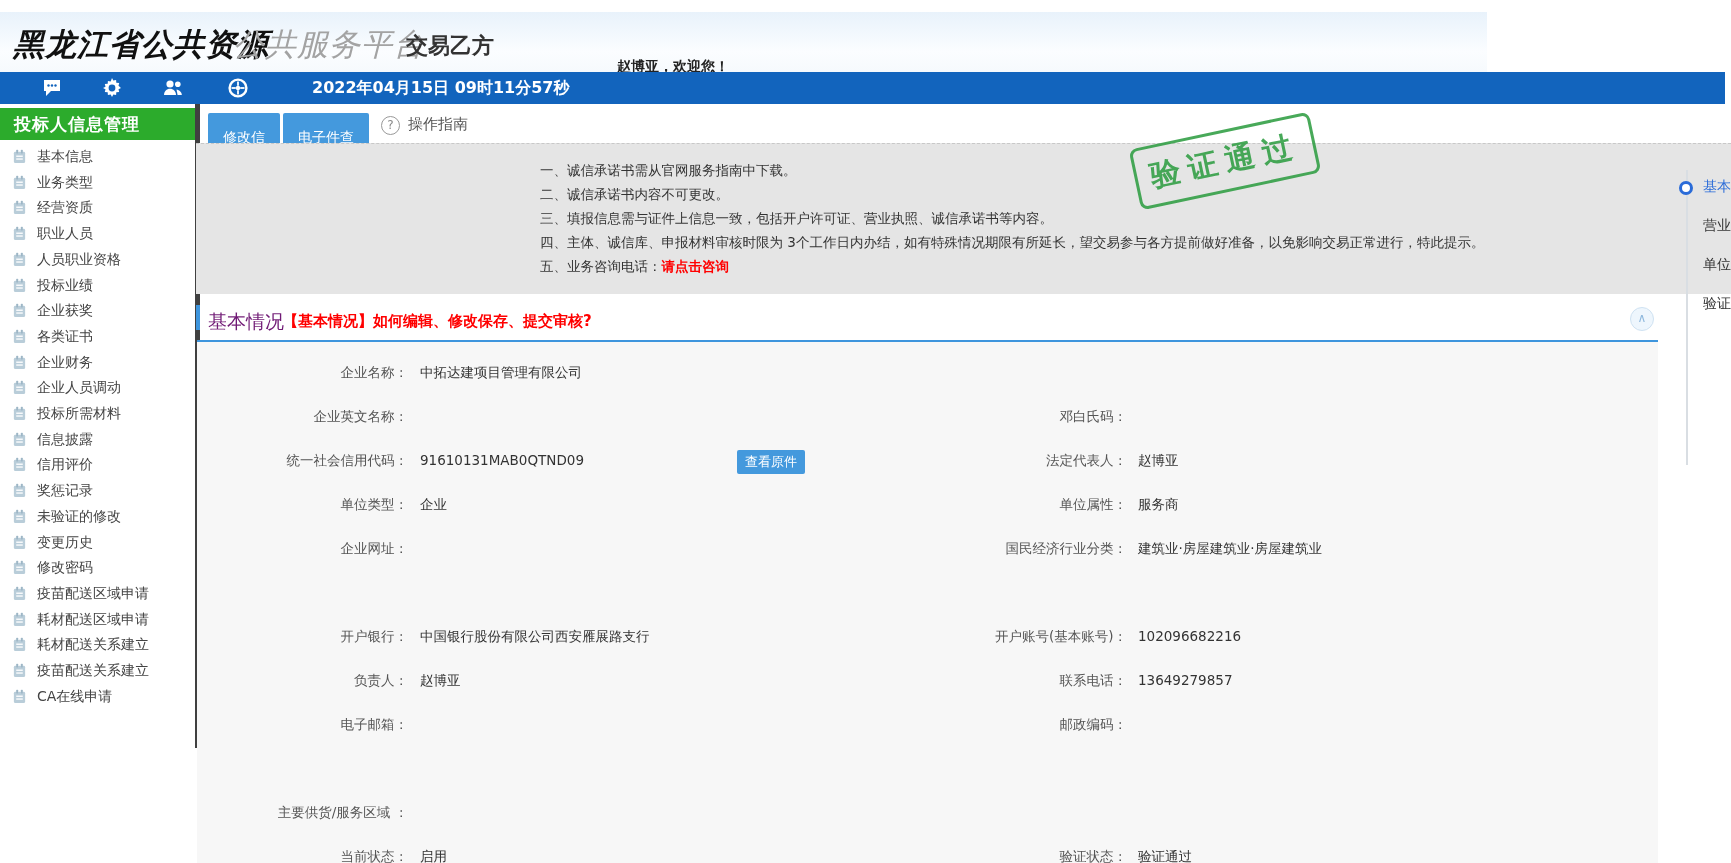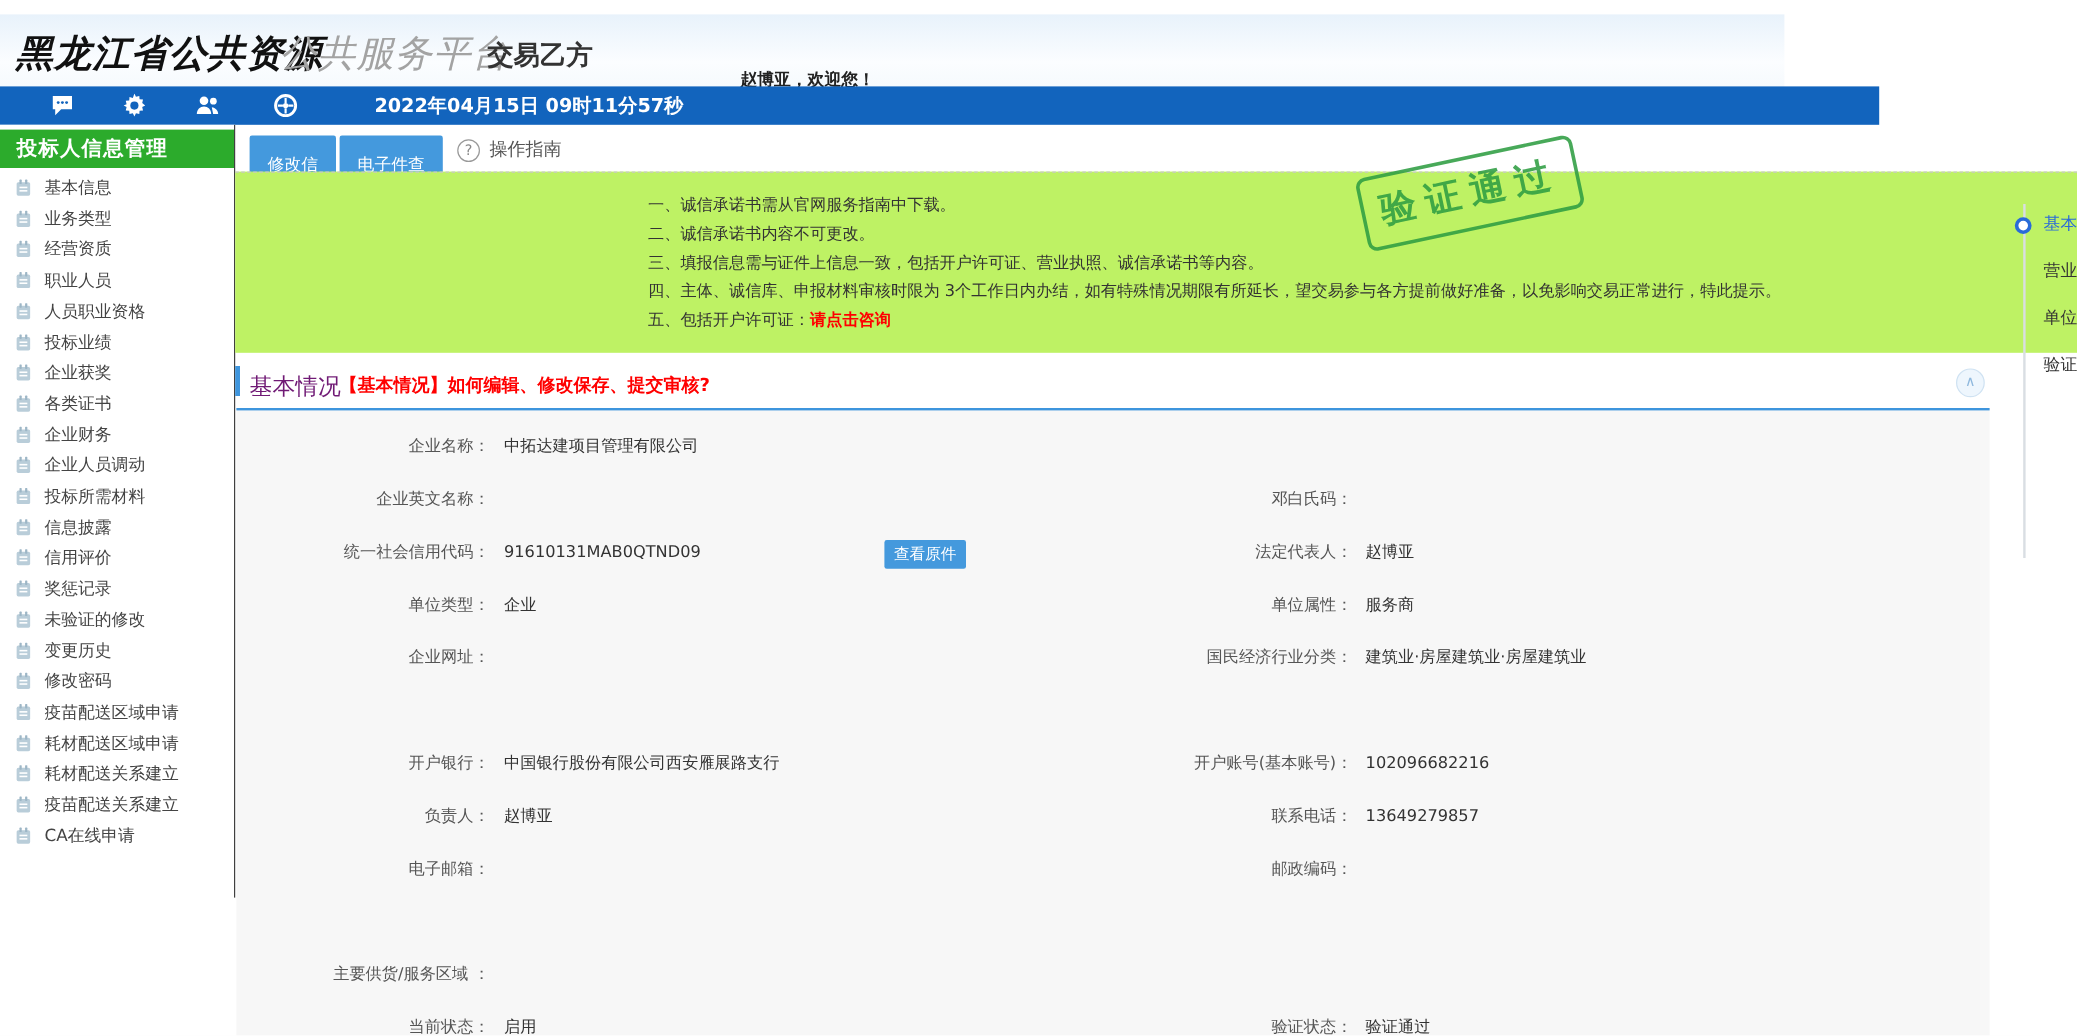--- a/index.html
+++ b/index.html
@@ -8,45 +8,45 @@
   
   .top-header{position:absolute;left:0;top:0;width:1487px;height:72px;
     background:linear-gradient(180deg,#e8f2fb 0%,#fbfdff 55%,#f3f8fc 100%);margin-top:12px;}
   .logo-black{position:absolute;left:13px;top:12px;font-size:31px;font-weight:900;
     font-style:italic;color:#111;letter-spacing:1px;}
   .logo-gray{position:absolute;left:233px;top:12px;font-size:31px;font-weight:400;
     font-style:italic;color:#a3a3a3;letter-spacing:1px;}
   .role{position:absolute;left:406px;top:19px;font-size:22px;font-weight:700;color:#333;}
   .welcome{position:absolute;left:617px;top:46px;font-size:14px;font-weight:700;color:#222;}
   
-  .blue-bar{position:absolute;left:0;top:72px;width:1566px;height:32px;background:#1264bd;}
+  .blue-bar{position:absolute;left:0;top:72px;width:1725px;height:32px;background:#1264bd;}
   .bar-icon{position:absolute;top:6px;width:20px;height:20px;cursor:pointer;}
   .bar-date{position:absolute;left:312px;top:0;height:32px;line-height:32px;
     color:#fff;font-size:16px;font-weight:700;}
   
   .sidebar{position:absolute;left:0;top:104px;width:195px;height:644px;background:#fff;
-    border-right:1px solid #404040;}
+    border-right:5px solid #404040;}
   .sidebar-title{position:absolute;left:0;top:4px;width:195px;height:32px;line-height:32px;
     background:#2cab2c;color:#fff;font-size:17px;font-weight:700;padding-left:14px;
     box-sizing:border-box;letter-spacing:1px;}
   .menu-item{position:absolute;left:0;width:195px;height:24px;display:flex;
     align-items:center;cursor:pointer;}
   .mi-icon{position:absolute;left:12px;top:4px;width:15px;height:15px;}
   .mi-label{position:absolute;left:37px;font-size:14px;color:#444;white-space:nowrap;}
   
   .tab-btn{position:absolute;top:113px;height:27px;background:#4499dd;color:#fff;
     font-size:14px;border:none;border-radius:2px;cursor:pointer;
     font-family:inherit;padding:16px 10px;}
   .q-circle{position:absolute;left:381px;top:116px;width:17px;height:17px;border:1px solid #999;
     border-radius:50%;color:#888;font-size:12px;text-align:center;line-height:17px;}
   .q-circle::before{content:"?";}
   .guide-label{position:absolute;left:408px;top:115px;font-size:15px;color:#555;cursor:pointer;}
   
   .notice{position:absolute;left:196px;top:143px;width:1535px;height:150px;
-    background:#bef264;border-top:1px dashed #c8c8c8;}
+    background:#e5e5e5;border-top:1px dashed #c8c8c8;}
   .notice-line{position:absolute;left:344px;height:18px;font-size:13.5px;color:#333;white-space:nowrap;}
   .notice-red{color:#ff0000;font-weight:700;cursor:pointer;}
   
   .stamp{position:absolute;left:1133px;top:130px;width:178px;height:56px;
     border:3px solid #2f9e43;border-radius:8px;transform:rotate(-12deg);
     color:#2f9e43;font-size:30px;font-weight:700;letter-spacing:8px;text-align:center;
     line-height:56px;opacity:.88;}
   
   .anchor-line{position:absolute;left:1686px;top:170px;width:2px;height:295px;background:#d9dee3;}
   .anchor-dot{position:absolute;left:1679px;top:181px;width:8px;height:8px;border:3px solid #2a6bd8;
@@ -357,21 +357,21 @@
   <button class="tab-btn" style="left:283px;width:86px">电子件查看</button>
   <span class="q-circle"></span>
   <span class="guide-label">操作指南</span>
 
   <div class="notice" id="notice-panel">
     <div class="notice-line" style="top:18px">一、诚信承诺书需从官网服务指南中下载。</div>
     <div class="notice-line" style="top:42px">二、诚信承诺书内容不可更改。</div>
     <div class="notice-line" style="top:66px">三、填报信息需与证件上信息一致，包括开户许可证、营业执照、诚信承诺书等内容。</div>
     <div class="notice-line" style="top:90px">四、主体、诚信库、申报材料审核时限为 3个工作日内办结，如有特殊情况期限有所延长，望交易参与各方提前做好准备，以免影响交易正常进行，特此提示。</div>
     <div class="notice-line" style="top:114px">
-      <span>五、包括开户许可证：</span><span class="notice-red">请点击咨询</span>
+      <span>五、业务咨询电话：</span><span class="notice-red">请点击咨询</span>
     </div>
   </div>
 
   <div class="stamp">验证通过</div>
 
   <div class="anchor-line"></div>
   <div class="anchor-dot"></div>
   <div id="anchor-nav">
       <div class="anchor-item active" style="top: 178px;">基本</div>
       <div class="anchor-item" style="top: 217px;">营业</div>

